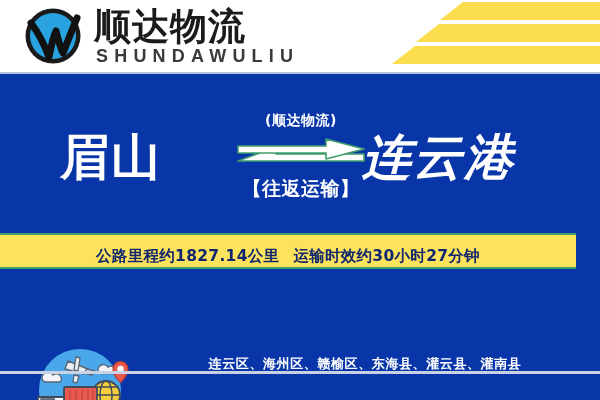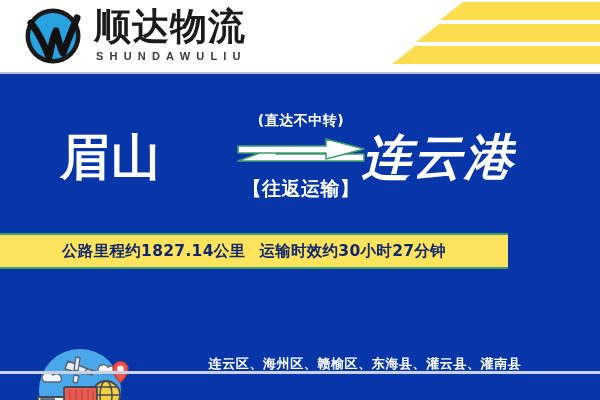--- a/index.html
+++ b/index.html
@@ -49,21 +49,21 @@
     font-family: "DejaVu Sans", "Liberation Sans", sans-serif;
     font-size: 37px;
     font-weight: bold;
     color: #1b1b1b;
     line-height: 42px;
     letter-spacing: 1px;
     white-space: nowrap;
   }
   .logo-en {
     font-family: "Liberation Sans", sans-serif;
-    font-size: 11px;
+    font-size: 18px;
     font-weight: bold;
     color: #3a3a3a;
     letter-spacing: 6.2px;
     line-height: 15px;
     margin-top: 1px;
     margin-left: 2px;
     white-space: nowrap;
   }
 
   
@@ -137,27 +137,27 @@
     color: #ffffff;
     line-height: 20px;
     letter-spacing: .5px;
     white-space: nowrap;
   }
 
   
   .info-bar {
     position: absolute;
     left: 0; top: 161px;
-    width: 508px; height: 36px;
+    width: 576px; height: 36px;
     background: #fbe35c;
     border-top: 2px solid #3f9e6a;
     border-bottom: 2px solid #3f9e6a;
     box-sizing: border-box;
     display: flex;
-    align-items: center;
+    align-items: flex-end;
     justify-content: center;
   }
   .info-text {
     font-family: "DejaVu Sans", "Liberation Sans", sans-serif;
     font-size: 15.5px;
     font-weight: bold;
     color: #11266e;
     letter-spacing: .3px;
     white-space: nowrap;
   }
@@ -229,21 +229,21 @@
 
   </div>
 
   <div class="blue-body">
     <div class="top-hairline"></div>
 
     <div class="route-row">
       <div class="city city-origin">眉山</div>
 
       <div class="arrow-group">
-        <div class="arrow-note-top">(直达不中转)</div>
+        <div class="arrow-note-top">(顺达物流)</div>
         <div class="arrow-svg-wrap">
           <svg width="130" height="34" viewBox="0 0 130 34">
             <polygon points="2,24 40,10 40,17 128,17 128,24" fill="#ffffff" stroke="#3f9e6a" stroke-width="1.6" stroke-linejoin="round"></polygon>
             <polygon points="128,12 90,2 90,9 2,9 2,16 90,16 90,22" fill="#ffffff" stroke="#3f9e6a" stroke-width="1.6" stroke-linejoin="round"></polygon>
           </svg>
         </div>
         <div class="arrow-note-bottom">【往返运输】</div>
       </div>
 
       <div class="city city-dest">连云港</div>

